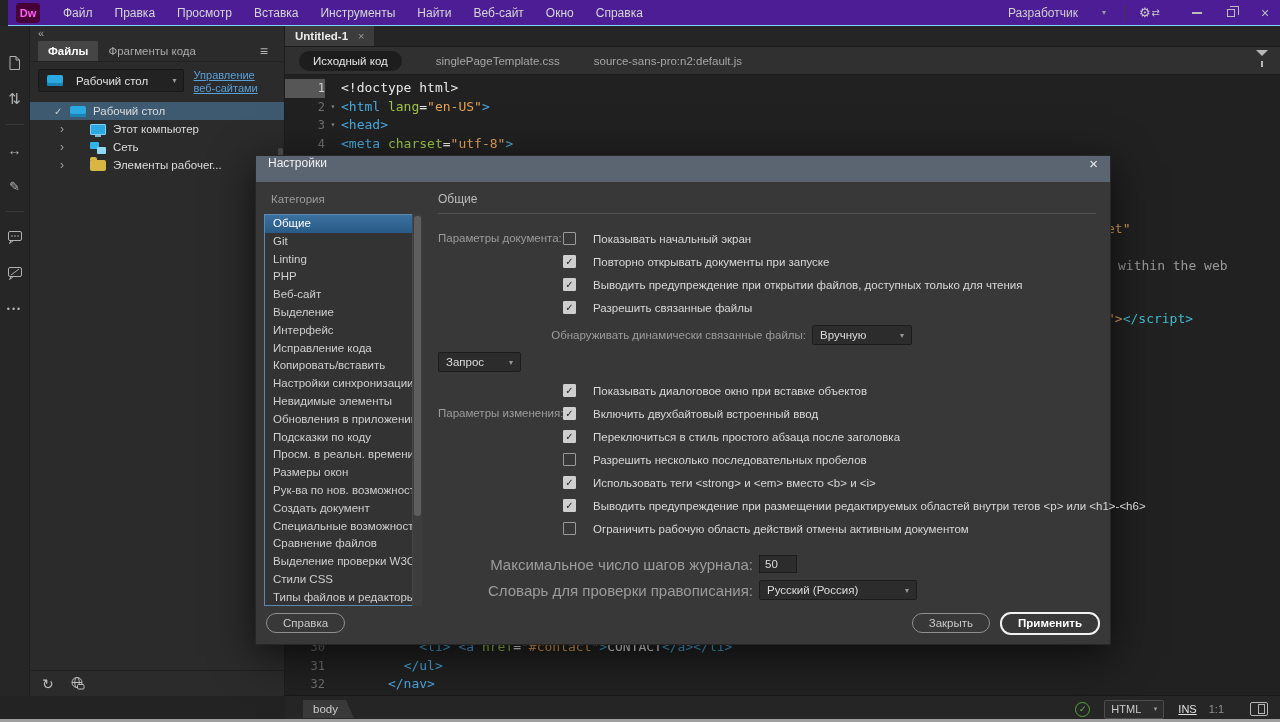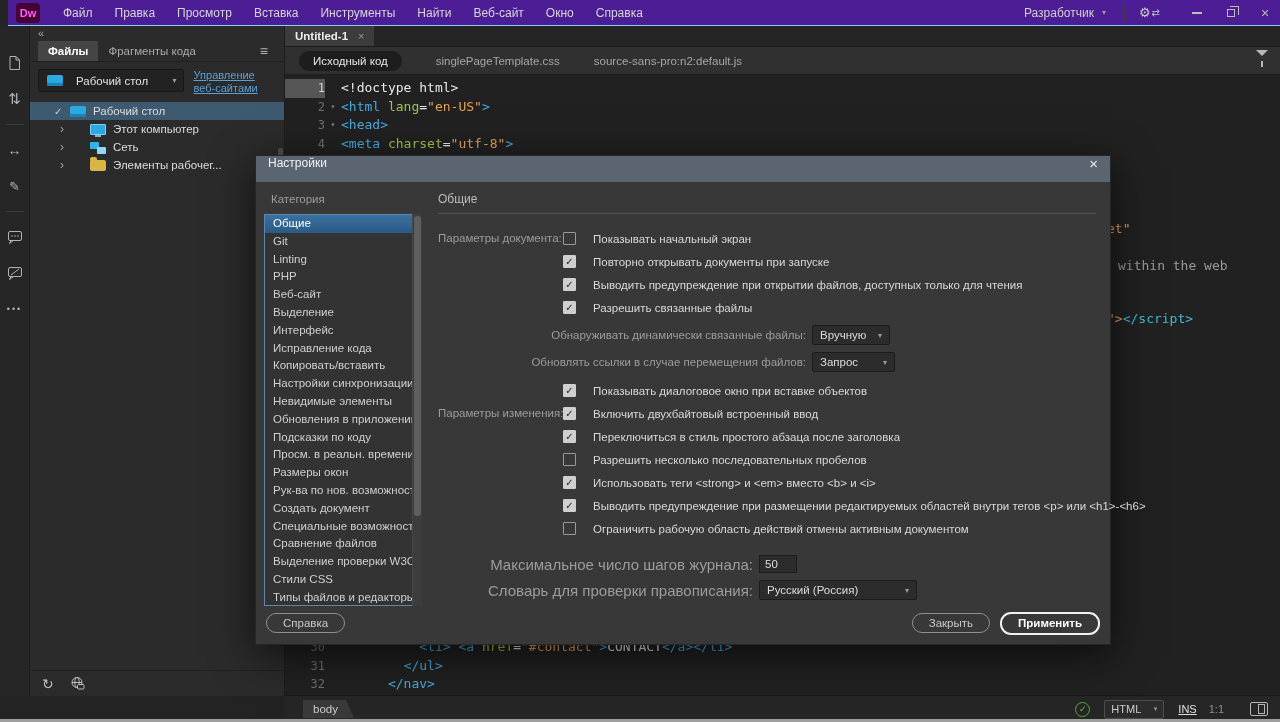--- a/index.html
+++ b/index.html
@@ -5,21 +5,21 @@
   * { margin:0; padding:0; box-sizing:border-box; }
   html,body { width:1280px; height:722px; background:#1a1a1a; font-family:"Liberation Sans",sans-serif; overflow:hidden; }
   #app { position:relative; width:1280px; height:722px; background:#232323; }
 
   
   #menubar { position:absolute; left:8px; top:0; width:1280px; height:26px; background:#4c1d95; display:flex; align-items:center; border-bottom:1px solid #7dd3fc; z-index:6; }
   .dw-logo { width:24px; height:20px; margin-left:8px; background:#470137; color:#ff61f6; font-weight:bold; font-size:11px; border-radius:4px; display:flex; align-items:center; justify-content:center; }
   .menu-items { display:flex; margin-left:12px; }
   .menu-item { padding:0 11px; font-size:12px; color:#d6d6d6; line-height:26px; cursor:default; }
   .mb-right { margin-left:auto; display:flex; align-items:center; }
-  .workspace { display:flex; align-items:center; color:#cfcfcf; font-size:12px; padding:0 10px; }
+  .workspace { display:flex; align-items:center; color:#cfcfcf; font-size:12px; padding:0 10px;gap:16px; }
   .workspace .caret { font-size:8px; color:#9a9a9a; margin-left:8px; }
   .mb-divider { width:1px; height:16px; background:#3c3c3c; margin:0 8px; }
   .ws-switcher { display:flex; align-items:center; color:#c9c9c9; padding:0 6px; }
   .ws-switcher .gear { font-size:13px; }
   .ws-switcher .sync { font-size:10px; margin-left:1px; }
   .win-btns { display:flex; align-items:center; margin-left:14px; margin-right:6px; }
   .win-btn { width:34px; height:26px; display:flex; align-items:center; justify-content:center; color:#bdbdbd; }
   .win-min-glyph { width:10px; height:2px; background:#bdbdbd; }
   .win-restore-glyph { width:8px; height:8px; border:1px solid #bdbdbd; position:relative; }
   .win-restore-glyph:after { content:""; position:absolute; left:2px; top:-4px; width:8px; height:8px; border-top:1px solid #bdbdbd; border-right:1px solid #bdbdbd; }
@@ -127,21 +127,21 @@
   .cbrow { display:flex; align-items:center; height:23px; white-space:nowrap;gap:10px; }
   .cb { width:13px; height:13px; border:1px solid #9a9a9a; border-radius:1px; margin-right:7px; flex:0 0 auto; font-size:10px; line-height:12px; text-align:center; color:#262626; }
   .cb.checked { background:#cfcfcf; border-color:#cfcfcf; }
   .cb-label { color:#d8d8d8; font-size:11.5px; }
   .ddrow { display:flex; align-items:center; height:24px; margin-top:4px; }
   .ddrow2 { margin-top:3px; }
   .dd-label { width:368px; text-align:right; color:#9c9c9c; font-size:11.5px; margin-right:6px; white-space:nowrap; }
   .select { height:20px; background:#2c2c2c; border:1px solid #1c1c1c; border-radius:2px; display:flex; align-items:center; padding:0 7px; }
   .select .val { color:#dddddd; font-size:11.5px; white-space:nowrap; }
   .select .caret { margin-left:auto; color:#999; font-size:8px; padding-left:8px; }
-  .dd1 { width:78px; } .dd2 { width:83px; } .dd3 { width:158px; }
+  .dd1 { width:100px; } .dd2 { width:83px; } .dd3 { width:158px; }
   .insert-row { margin-left:125px; margin-top:5px; }
   .histrow { display:flex; align-items:center; height:22px; margin-top:13px; }
   .num-label { width:315px; text-align:right; color:#9c9c9c; font-size:15px; margin-right:6px; white-space:nowrap; }
   .num-input { width:38px; height:18px; background:#2c2c2c; border:1px solid #1c1c1c; color:#dddddd; font-size:11.5px; padding:0 0 0 5px; display:flex; align-items:center; }
   .dictrow { display:flex; align-items:center; height:24px; margin-top:3px; }
   .dlg-footer { position:absolute; left:10px; right:10px; bottom:9px; height:24px; display:flex; align-items:center; }
   .btn { height:20px; padding:0 16px; border:1px solid #8f8f8f; border-radius:10px; color:#c9c9c9; font-size:11.5px; display:flex; align-items:center; background:transparent; }
   .btn.primary { border:2px solid #f2f2f2; color:#ffffff; font-weight:bold; height:23px; border-radius:11px; margin-left:10px; }
   .btn-close { margin-left:auto; }
 </style>
@@ -420,21 +420,20 @@
       </div>
 
       <div class="ddrow">
         <span class="dd-label">Обнаруживать динамически связанные файлы:</span>
         <span class="select dd1">
           <span class="val">Вручную</span>
           <span class="caret">▾</span>
         </span>
       </div>
       <div class="ddrow ddrow2">
-        <span class="dd-label">Обновлять ссылки в случае перемещения файлов:</span>
         <span class="select dd2">
           <span class="val">Запрос</span>
           <span class="caret">▾</span>
         </span>
       </div>
 
       <div class="cbrow insert-row">
         <span class="cb checked" id="insert-cb">✓</span>
         <span class="cb-label">Показывать диалоговое окно при вставке объектов</span>
       </div>

